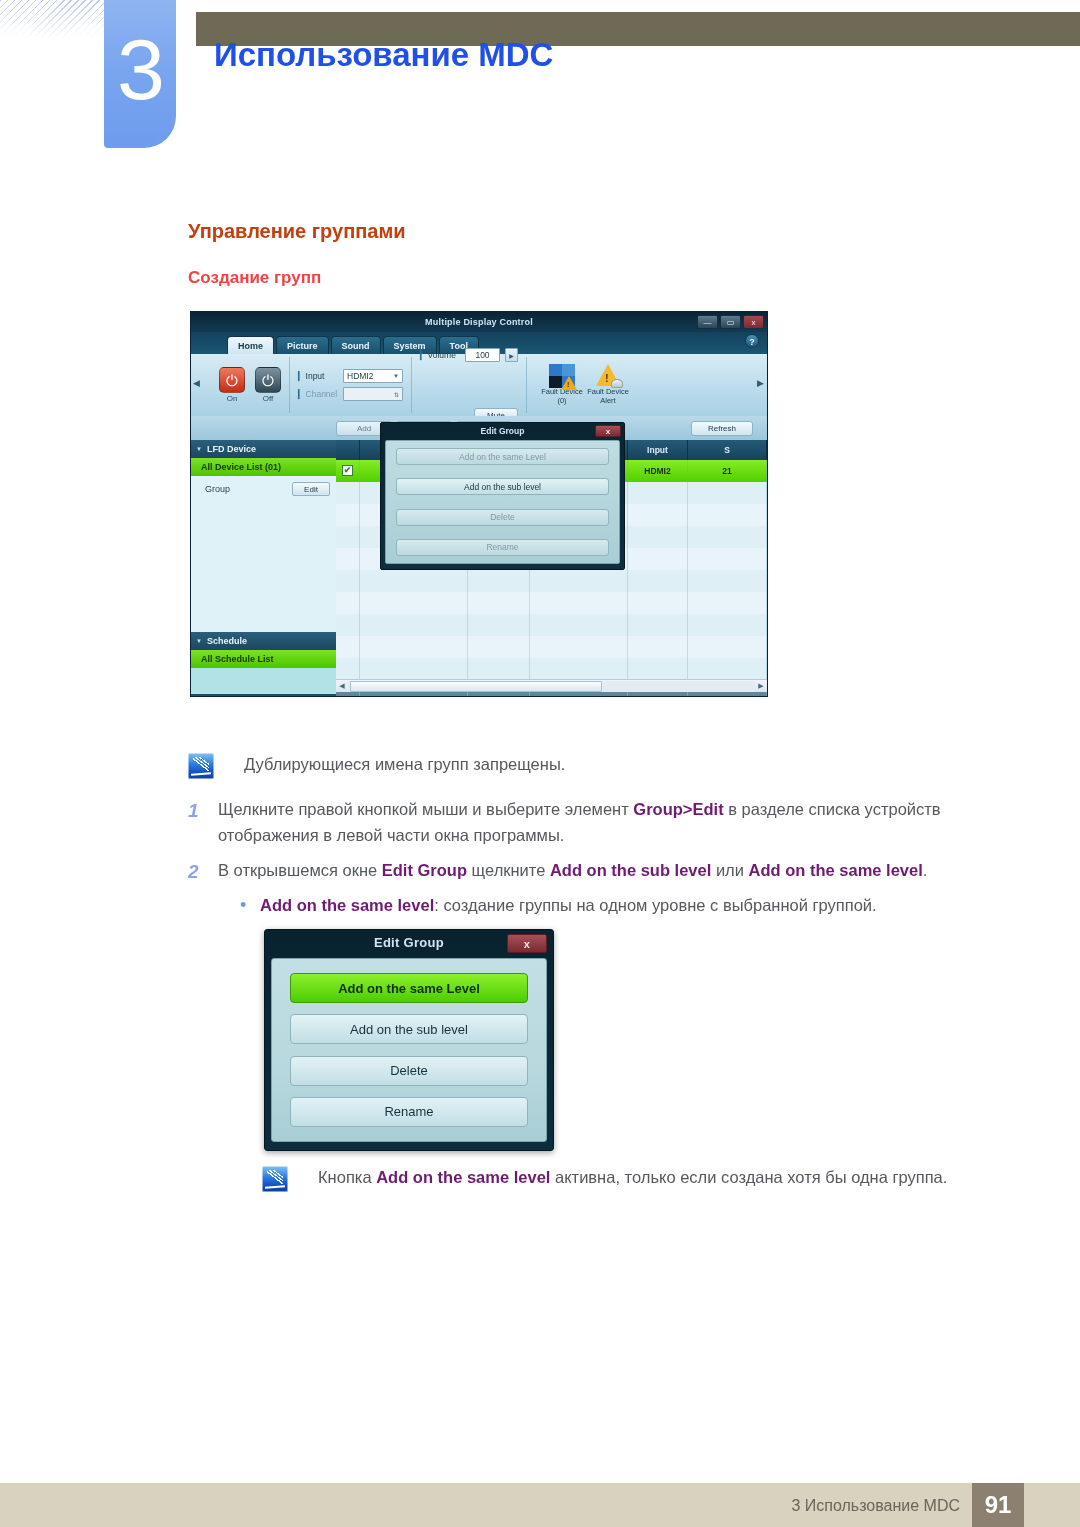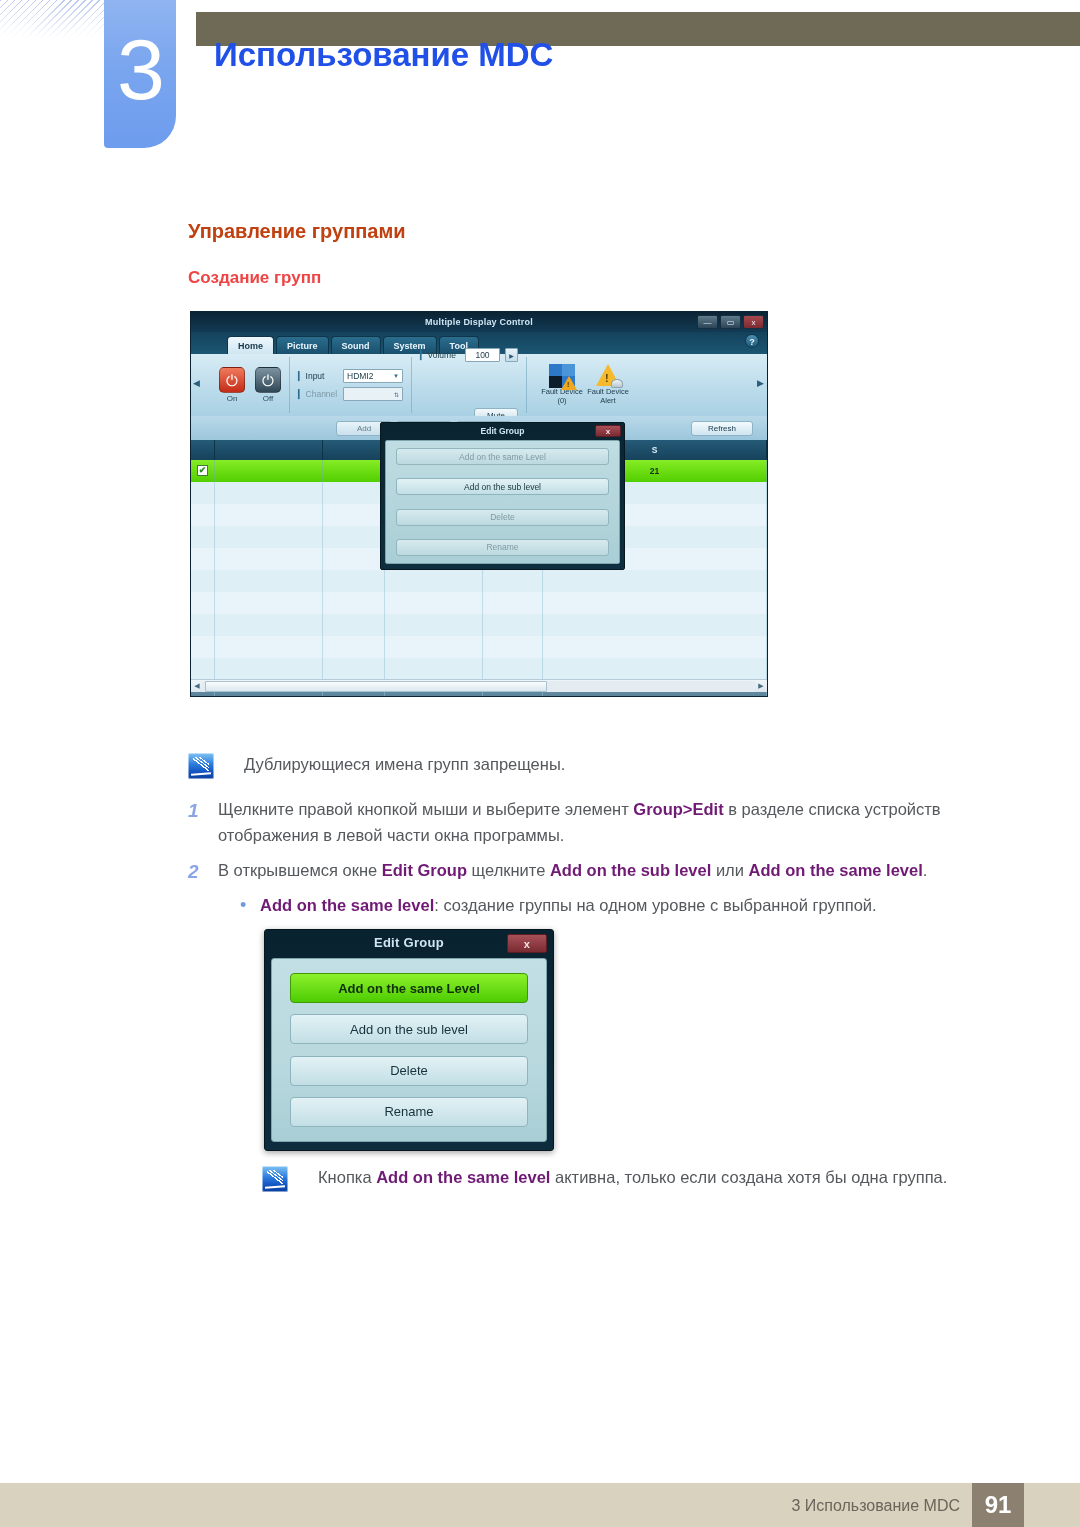--- a/index.html
+++ b/index.html
@@ -450,20 +450,32 @@
     </div>
 
     <div class="mdc-toolstrip">
       <div class="tool-btn">Add</div>
       <div class="tool-btn">Edit</div>
       <div class="tool-btn">Delete</div>
       <div class="refresh-btn">Refresh</div>
     </div>
 
     <div class="mdc-main">
+      <div class="mdc-left">
+        <div class="sec-hdr">LFD Device</div>
+        <div class="sec-green">All Device List (01)</div>
+        <div class="grp-row">
+          <span class="grp-lbl">Group</span>
+          <span class="edit-btn">Edit</span>
+        </div>
+        <div class="left-fill" style="height:130px;"></div>
+        <div class="sec-hdr">Schedule</div>
+        <div class="sec-green">All Schedule List</div>
+        <div class="left-bottom-fill"></div>
+      </div>
 
       <div class="mdc-right">
         <div class="tbl-head">
           <div class="th c0"></div>
           <div class="th c1"></div>
           <div class="th c2"></div>
           <div class="th c3">Power</div>
           <div class="th c4">Input</div>
           <div class="th c5">S</div>
         </div>

